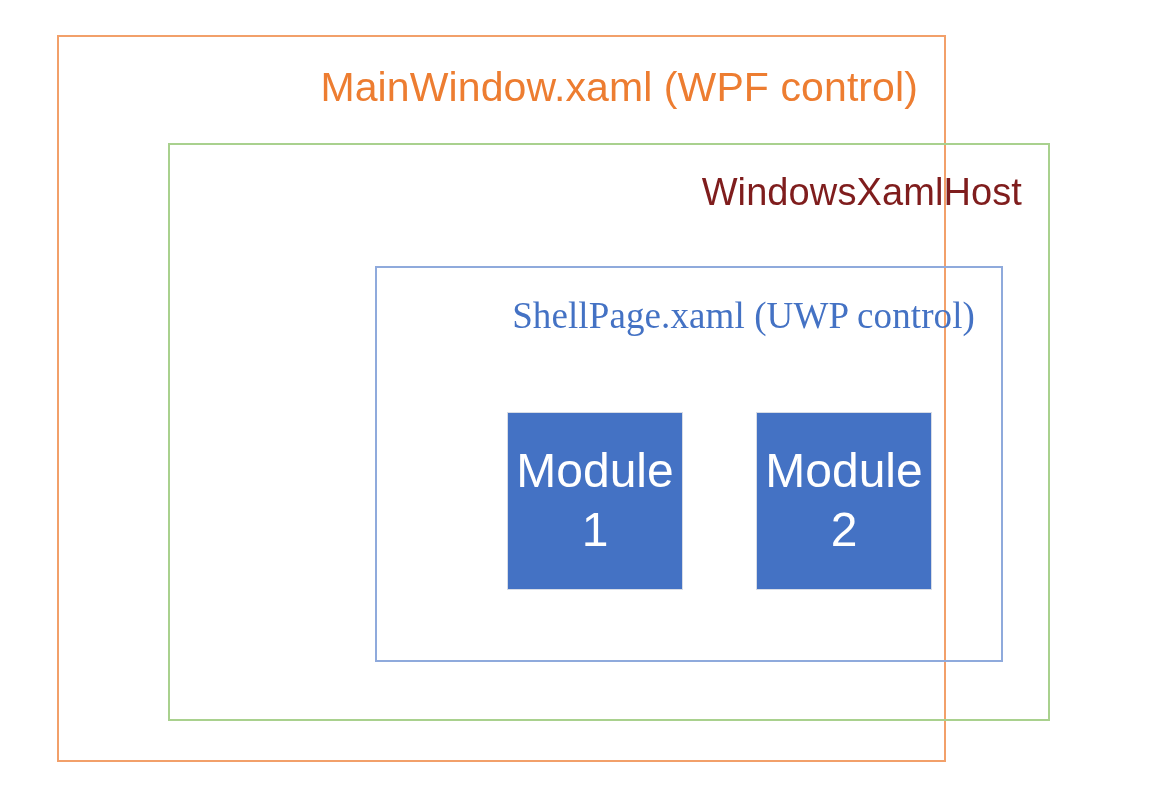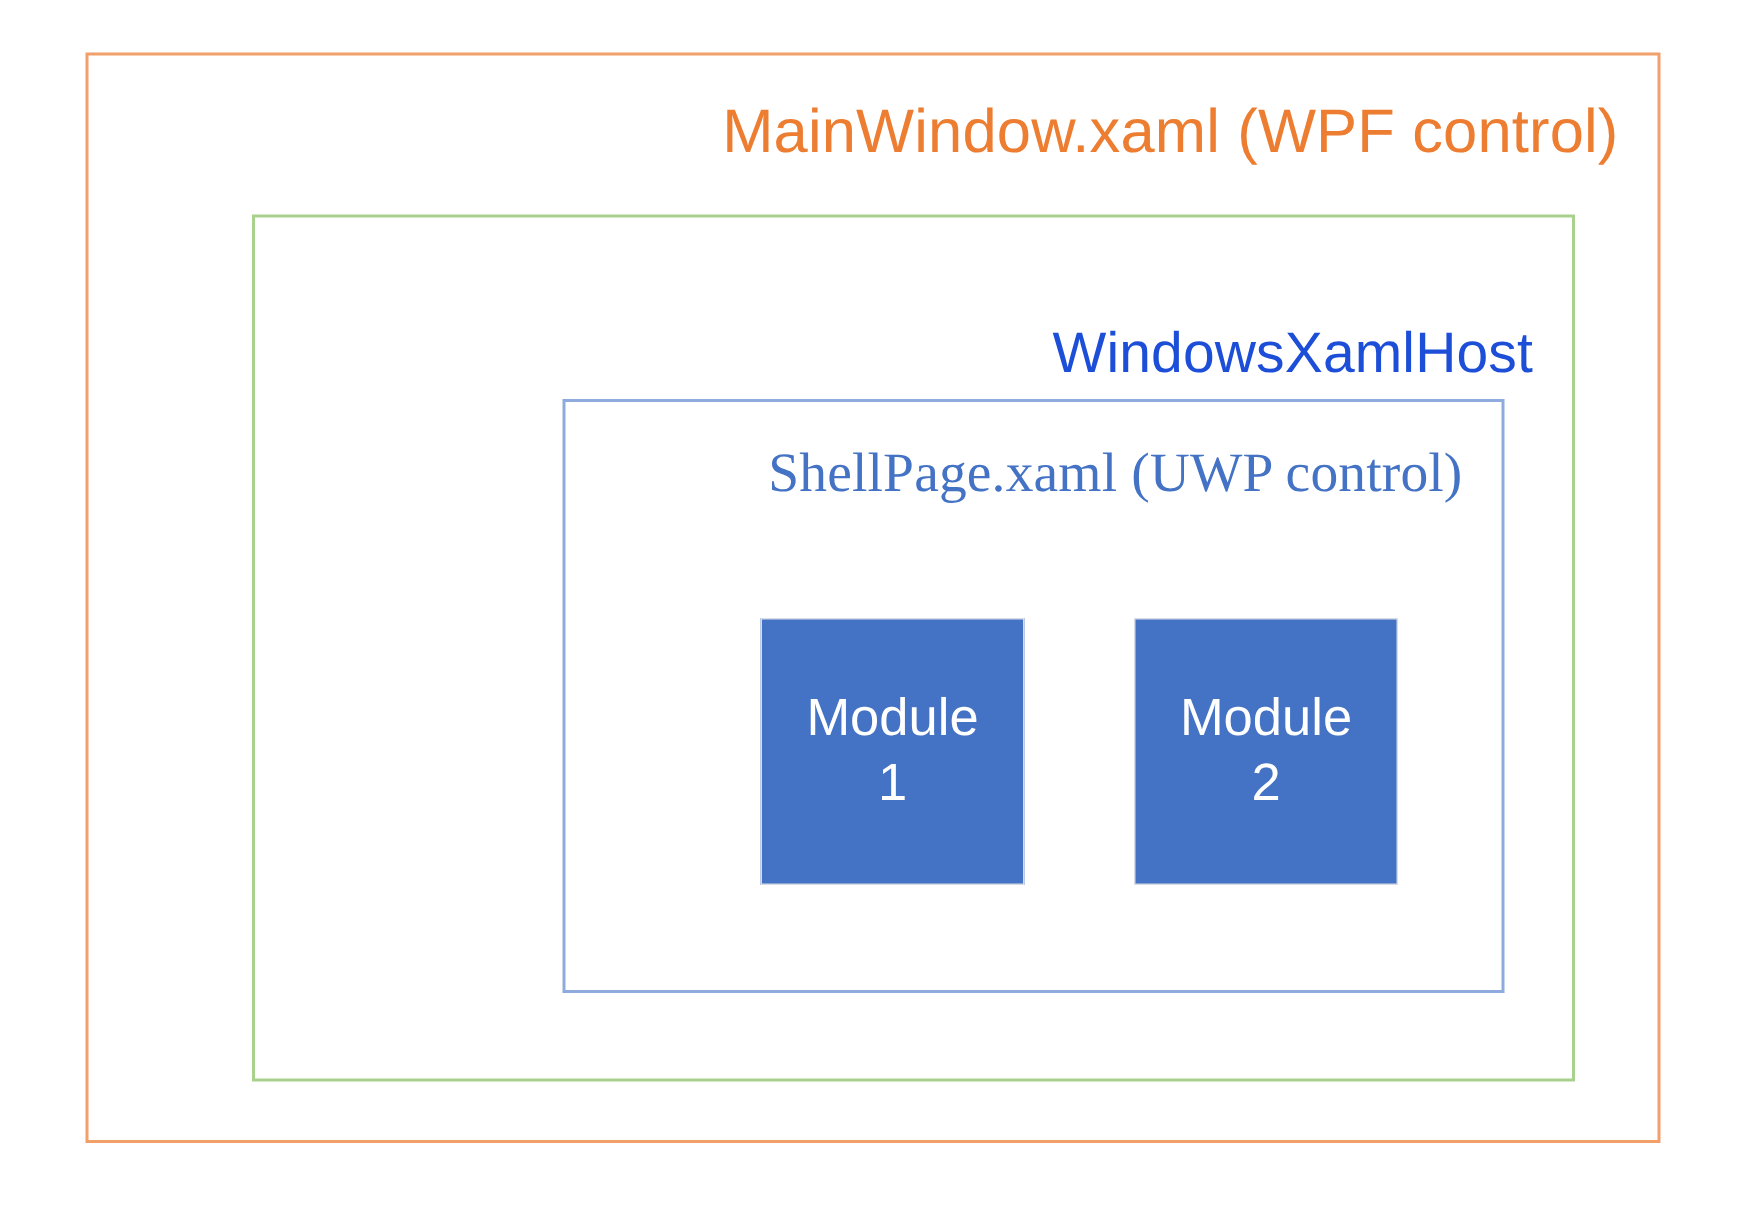--- a/index.html
+++ b/index.html
@@ -23,21 +23,21 @@
   
   .layer {
     position: absolute;
     box-sizing: border-box;
     background: transparent;
   }
 
   .layer-outer {
     left: 57px;
     top: 35px;
-    width: 1050px;
+    width: 889px;
     height: 727px;
     border: 2px solid #f2a06a;
   }
 
   .layer-middle {
     left: 109px;   
     top: 106px;    
     width: 882px;
     height: 578px;
     border: 2px solid #a9d18e;
@@ -63,22 +63,21 @@
 
   .label-outer {
     top: 28px;
     font-size: 41px;
     color: #ed7d31;
   }
 
   .label-middle {
     top: 26px;
     font-size: 38px;
-    color: #1d4ed8;
-    margin-top: 44px;
+    color: #7f1d1d;
   }
 
   .label-inner {
     top: 27px;
     font-size: 37px;
     color: #4472c4;
     font-family: Liberation Serif, serif;
   }
 
   
@@ -87,21 +86,21 @@
     box-sizing: border-box;
     width: 176px;
     height: 178px;
     background: #4472c4;
     border: 1px solid #d7dce6;
     display: flex;
     align-items: center;
     justify-content: center;
     text-align: center;
     color: #ffffff;
-    font-size: 35px;
+    font-size: 48px;
     line-height: 1.22;
     padding: 0 10px;
   }
 
   .module-1 {
     left: 130px;  
     top: 144px;   
   }
 
   .module-2 {

